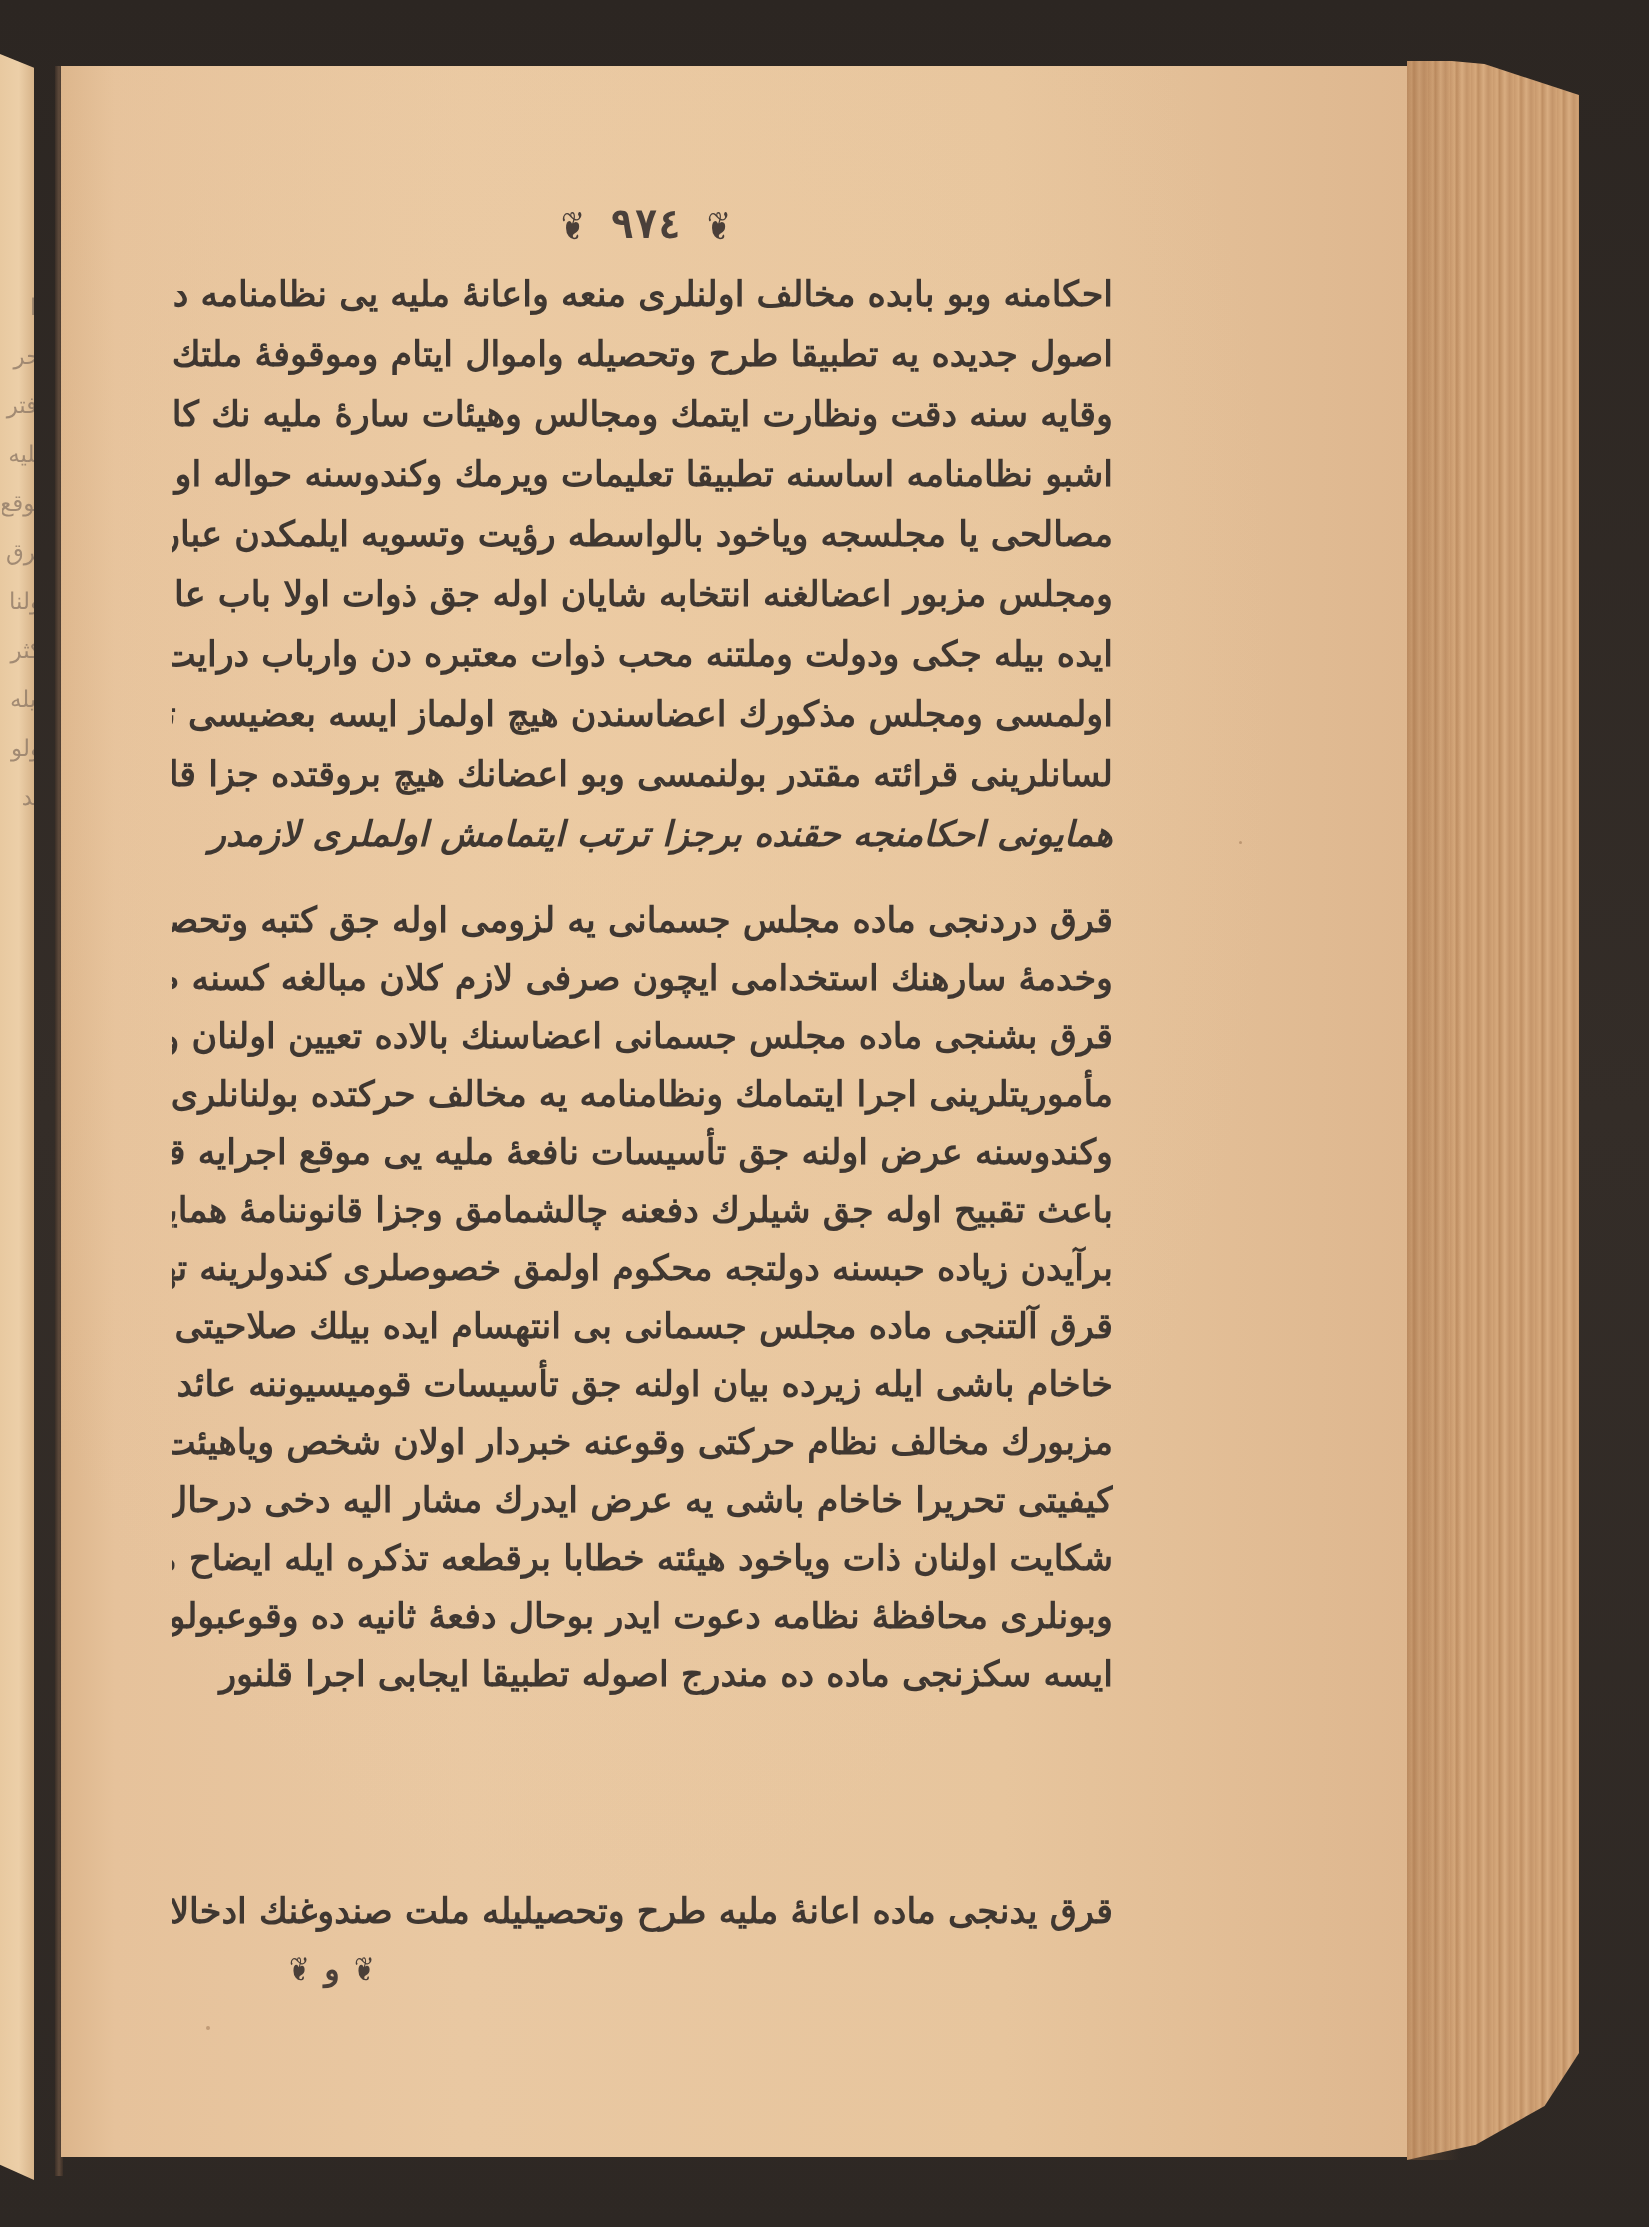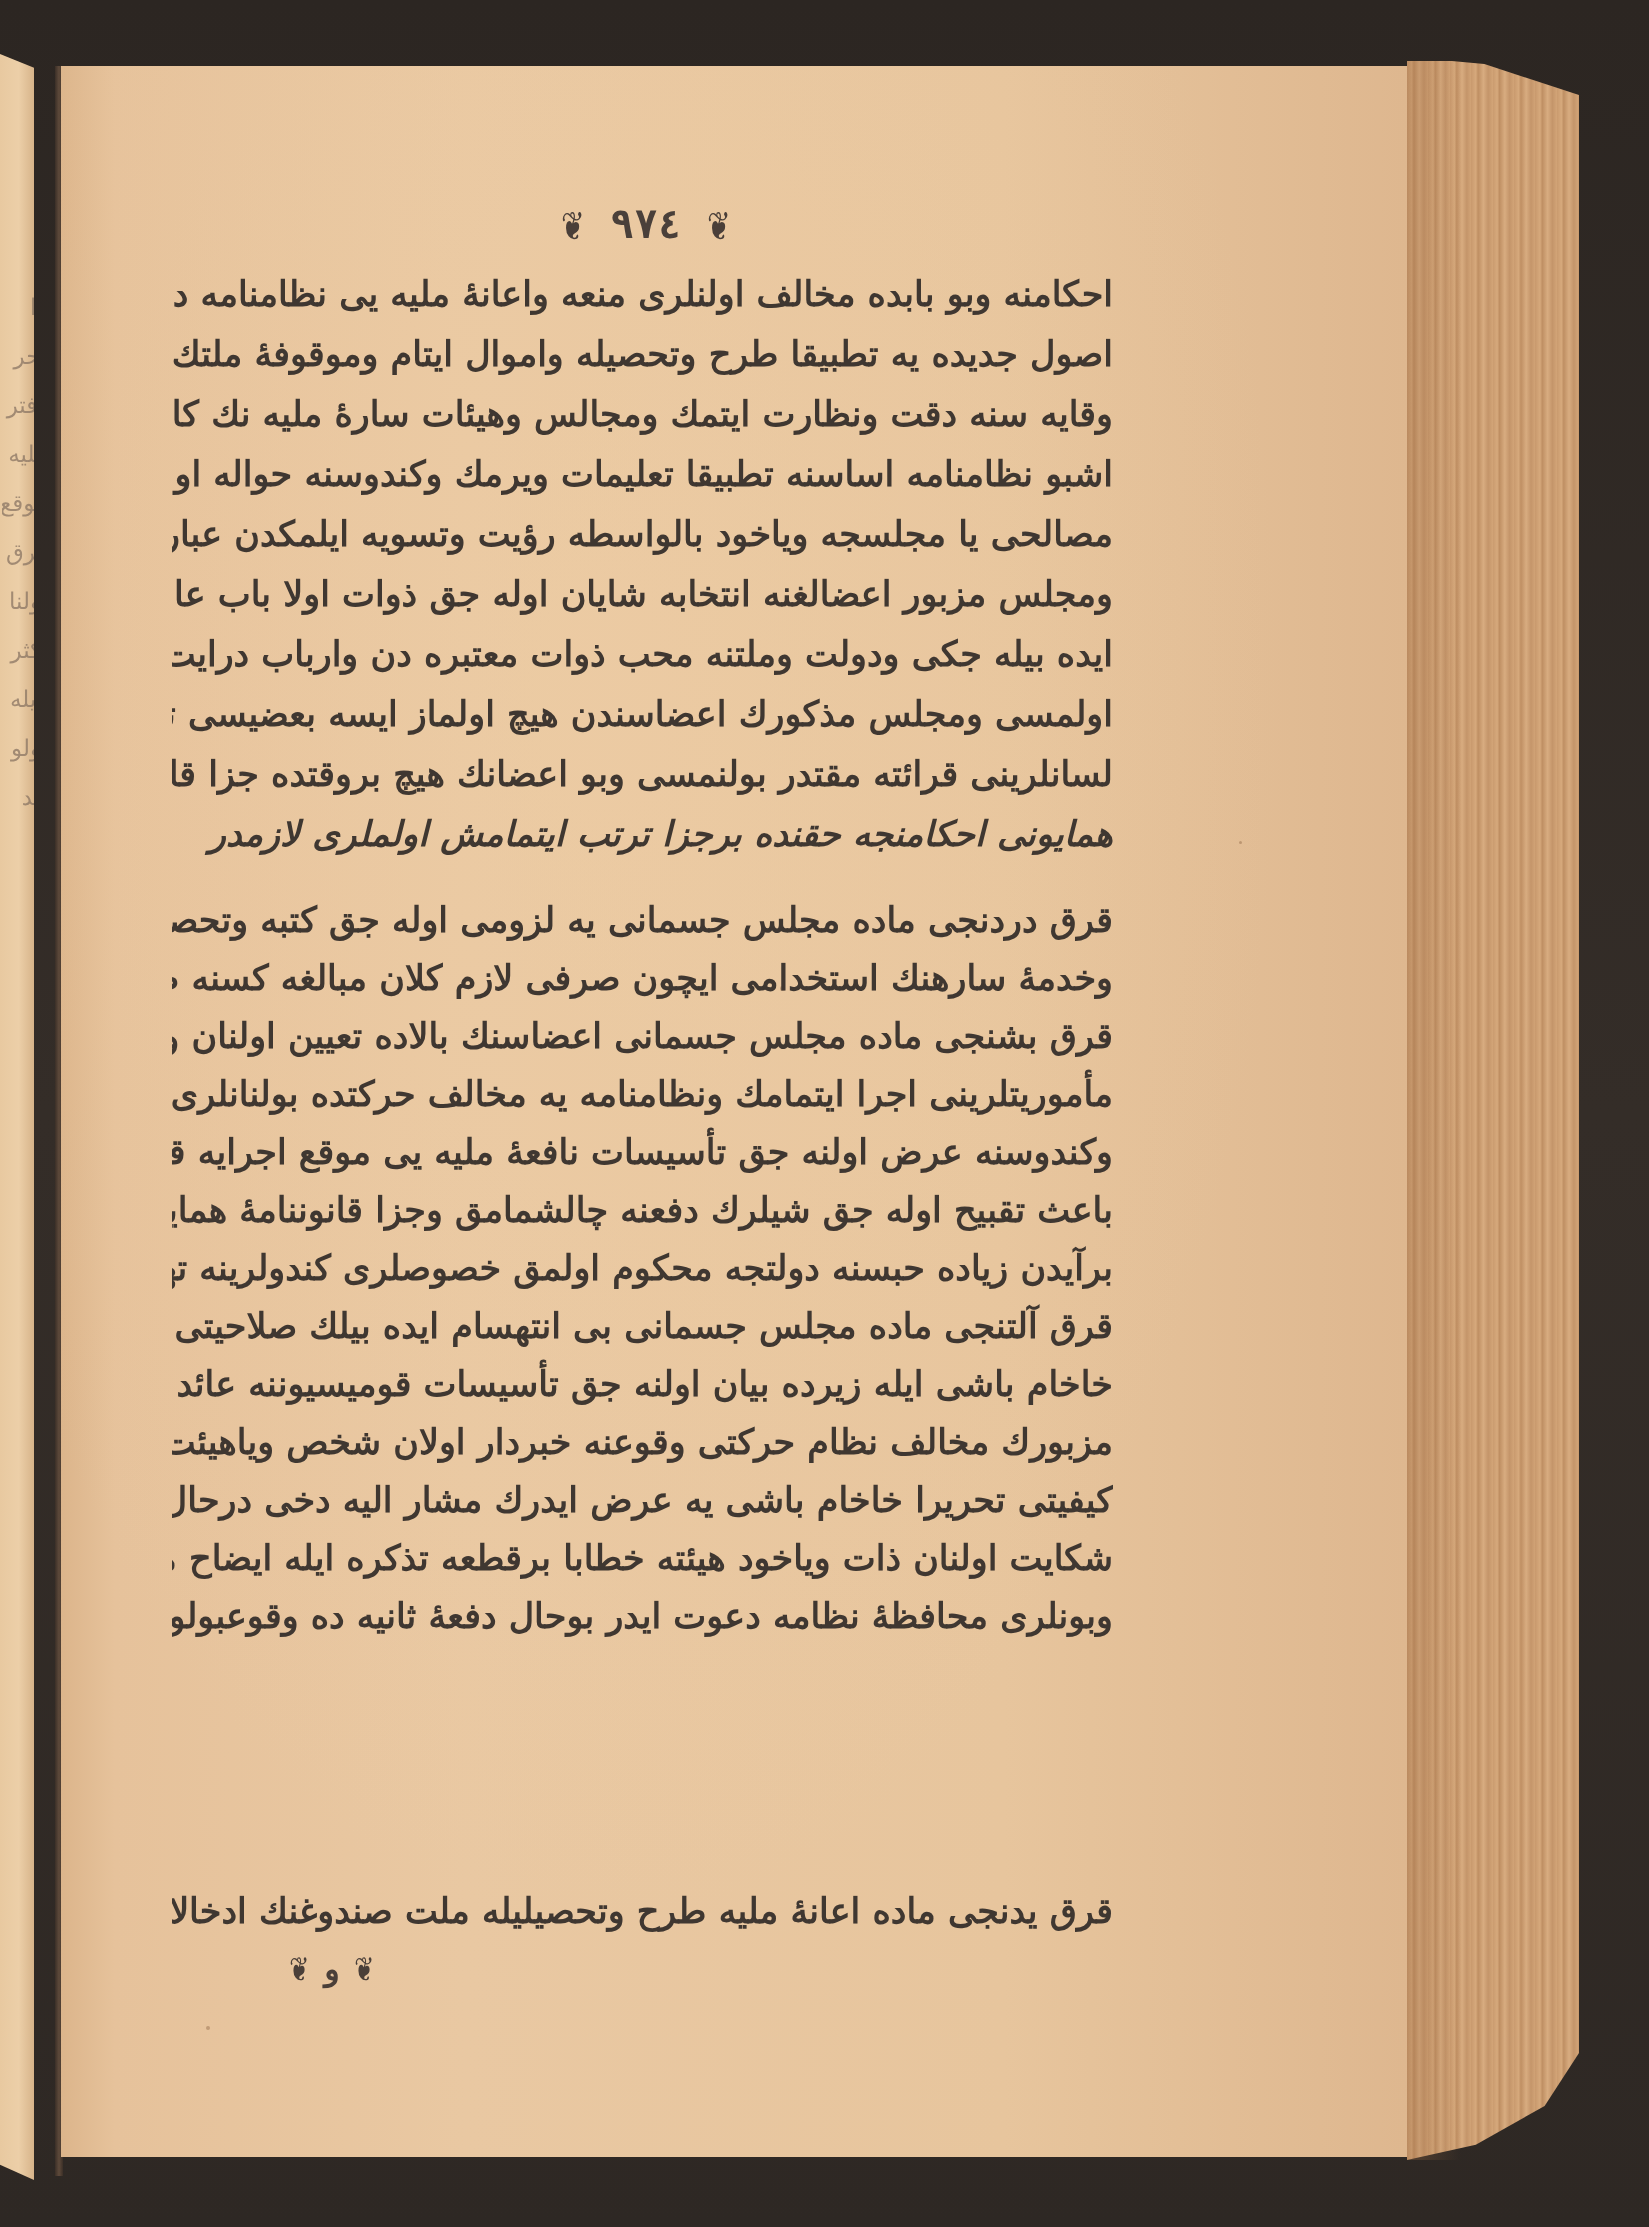--- a/index.html
+++ b/index.html
@@ -221,20 +221,21 @@
   <div class="text-line">مأموريتلرينى اجرا ايتمامك ونظامنامه يه مخالف حركتده بولنانلرى منع ايلمامك</div>
   <div class="text-line">وكندوسنه عرض اولنه جق تأسيسات نافعهٔ مليه يى موقع اجرايه قومامق وملتنه</div>
   <div class="text-line">باعث تقبيح اوله جق شيلرك دفعنه چالشمامق وجزا قانوننامهٔ همايونى احكامنجه</div>
   <div class="text-line">برآيدن زياده حبسنه  دولتجه محكوم اولمق خصوصلرى كندولرينه تهمت عد</div>
   <div class="text-line">قرق آلتنجى ماده     مجلس جسمانى بى انتهسام ايده بيلك صلاحيتى يالكز</div>
   <div class="text-line">خاخام باشى ايله زيرده بيان اولنه جق تأسيسات قوميسيوننه عائد در مجلس</div>
   <div class="text-line">مزبورك مخالف نظام حركتى وقوعنه خبردار اولان شخص وياهيئت</div>
   <div class="text-line">كيفيتى تحريرا خاخام باشى يه عرض ايدرك مشار اليه دخى درحال حقنده</div>
   <div class="text-line">شكايت اولنان ذات وياخود هيئته خطابا برقطعه تذكره ايله ايضاح ماده</div>
   <div class="text-line">وبونلرى محافظهٔ نظامه دعوت ايدر بوحال دفعهٔ ثانيه ده وقوعبولور</div>
+  <div class="text-line last">ايسه سكزنجى ماده ده مندرج اصوله تطبيقا ايجابى اجرا قلنور</div>
 </div>
 
 <div class="text-block block-3">
   <div class="text-line">قرق يدنجى ماده     اعانهٔ مليه طرح وتحصيليله ملت صندوغنك ادخالات</div>
 </div>
 
 <div class="footer-sig">
   <span class="ornament">❦</span>
   <span class="footer-sig-text">و</span>
   <span class="ornament">❦</span>

